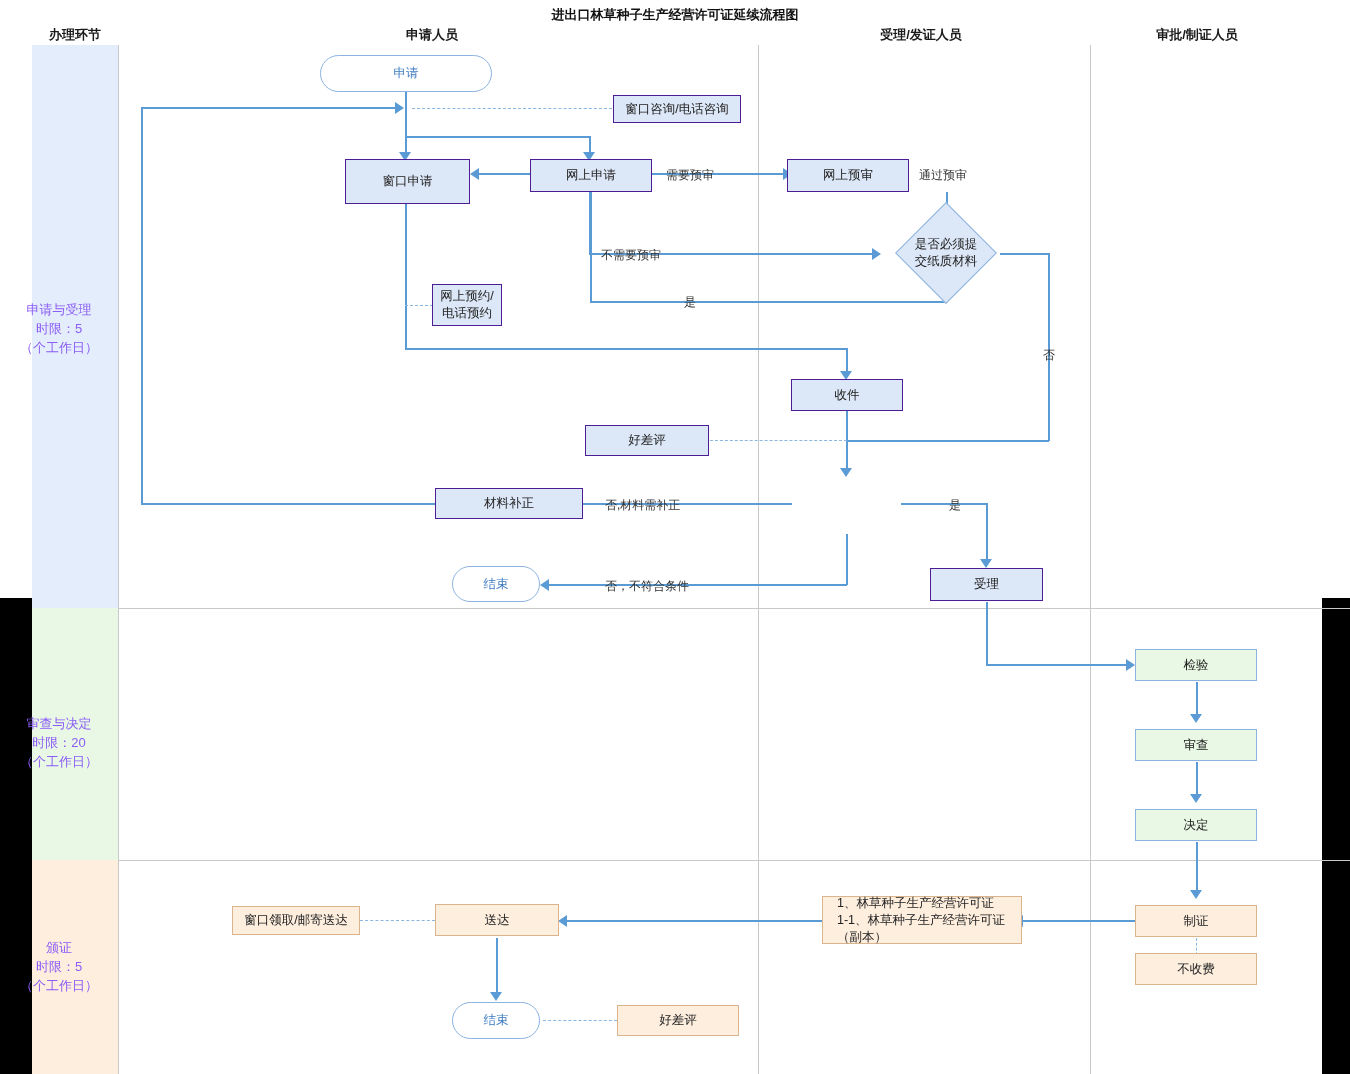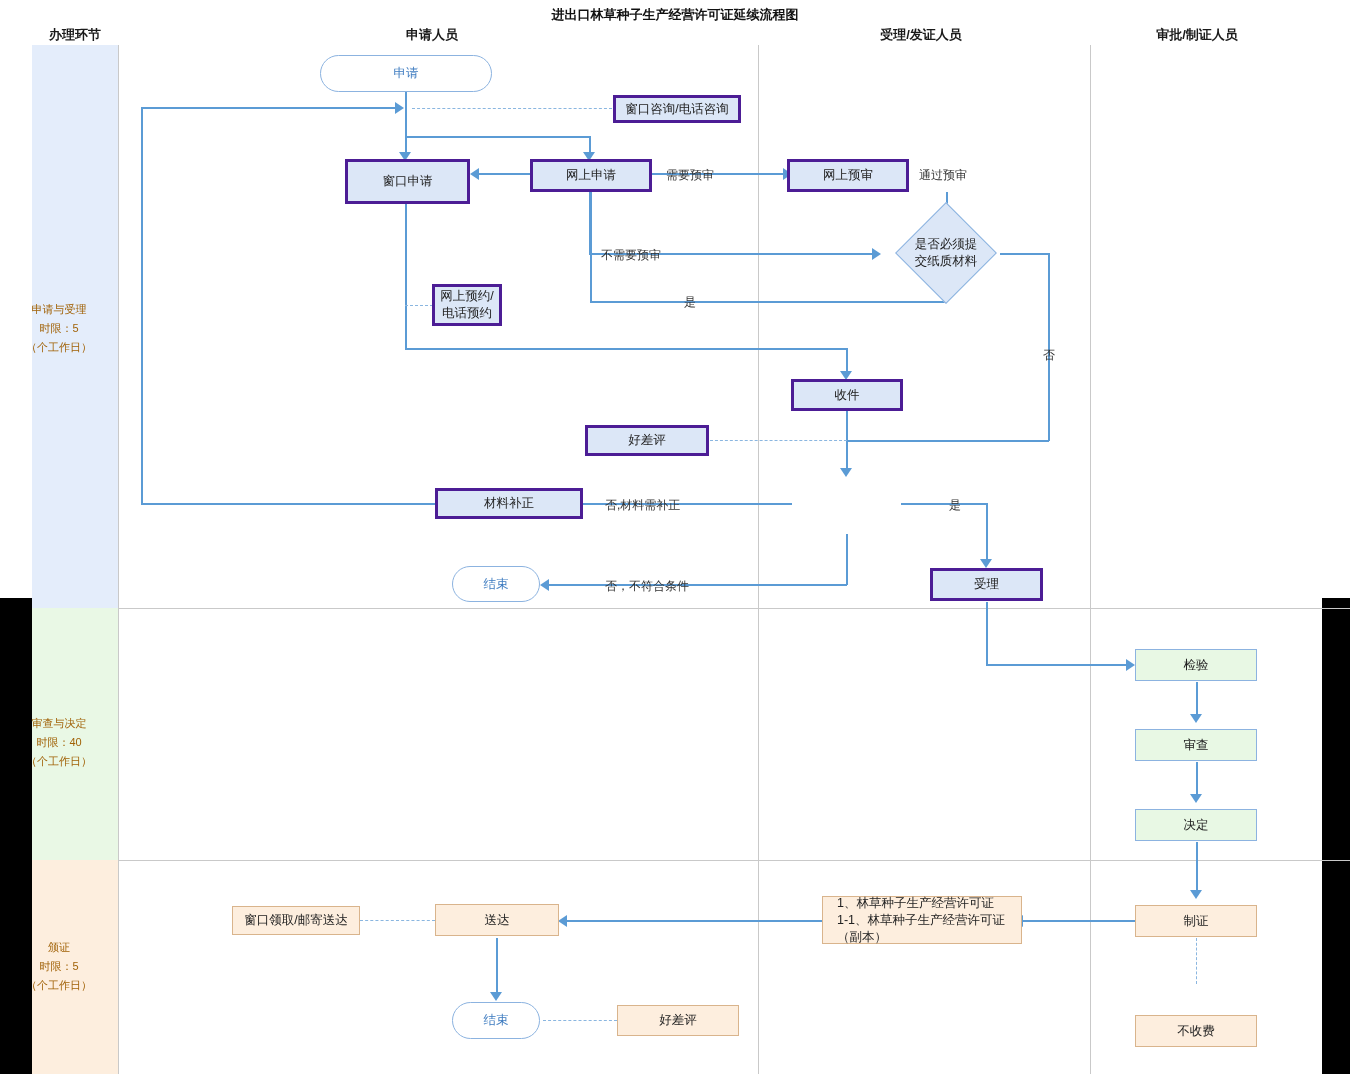--- a/index.html
+++ b/index.html
@@ -13,21 +13,21 @@
   #root{position:absolute;left:0;top:0;width:1350px;height:1074px;}
 
   
   .band{position:absolute;left:32px;width:86px;}
   .band.apply{top:45px;height:563px;background:#e4edfb;}
   .band.review{top:608px;height:252px;background:#e9f8e5;}
   .band.issue{top:860px;height:214px;background:#fdeede;}
 
   .band-label{
     position:absolute;left:0;width:118px;text-align:center;
-    font-size:11px;color:#a16207;line-height:19px;white-space:pre-line;
+    font-size:13px;color:#8b5cf6;line-height:19px;white-space:pre-line;
   }
 
   
   .edge-black{position:absolute;background:#000;}
 
   
   .hsep{position:absolute;left:118px;width:1232px;height:1px;background:#c9c9c9;}
   .vsep{position:absolute;width:1px;background:#c9c9c9;}
 
   
@@ -40,21 +40,21 @@
     font-size:13px;font-weight:bold;color:#111;white-space:nowrap;
   }
 
   
   .node{
     position:absolute;box-sizing:border-box;
     display:flex;align-items:center;justify-content:center;
     font-size:12.5px;line-height:17px;text-align:center;
     white-space:pre-line;
   }
-  .rect{border:3px solid #4c1d95;background:#dce7f7;color:#222;}
+  .rect{border:1px solid #4c1d95;background:#dce7f7;color:#222;}
   .rect.green{border:1px solid #8cb3e0;background:#e8f8e4;}
   .rect.orange{border:1px solid #d9b48c;background:#fdeede;}
   .rect.doc{background:#fdeede;border:1px solid #d9b48c;justify-content:flex-start;text-align:left;padding-left:14px;}
 
   .terminator{
     border:1px solid #8cb3e0;background:#ffffff;color:#3d7bc0;border-radius:26px;
   }
 
   
   .diamond-wrap{position:absolute;}
@@ -99,21 +99,21 @@
   <div class="band review"></div>
   <div class="band issue"></div>
 
   <div class="edge-black" style="left:0;top:598px;width:32px;height:476px;"></div>
   <div class="edge-black" style="left:1322px;top:598px;width:28px;height:476px;"></div>
 
   <div class="band-label" style="top:300px;">申请与受理
 时限：5
 （个工作日）</div>
   <div class="band-label" style="top:714px;">审查与决定
-时限：40
+时限：20
 （个工作日）</div>
   <div class="band-label" style="top:938px;">颁证
 时限：5
 （个工作日）</div>
 
   <div class="hsep" style="top:608px;"></div>
   <div class="hsep" style="top:860px;"></div>
   <div class="vsep" style="left:118px;top:45px;height:1029px;"></div>
   <div class="vsep" style="left:758px;top:45px;height:1029px;"></div>
   <div class="vsep" style="left:1090px;top:45px;height:1029px;"></div>
@@ -247,21 +247,21 @@
   <div class="node rect" style="left:930px;top:568px;width:113px;height:33px;">受理</div>
 
   <div class="node rect green" style="left:1135px;top:649px;width:122px;height:32px;">检验</div>
 
   <div class="node rect green" style="left:1135px;top:729px;width:122px;height:32px;">审查</div>
 
   <div class="node rect green" style="left:1135px;top:809px;width:122px;height:32px;">决定</div>
 
   <div class="node rect orange" style="left:1135px;top:905px;width:122px;height:32px;">制证</div>
 
-  <div class="node rect orange" style="left:1135px;top:1015px;width:122px;height:32px;">不收费</div>
+  <div class="node rect orange" style="left:1135px;top:953px;width:122px;height:32px;">不收费</div>
 
   <div class="node rect doc" style="left:822px;top:896px;width:200px;height:48px;flex-direction:column;align-items:flex-start;justify-content:center;">
     <span>1、林草种子生产经营许可证</span>
     <span>1-1、林草种子生产经营许可证（副本）</span>
   </div>
 
   <div class="node rect orange" style="left:435px;top:904px;width:124px;height:32px;">送达</div>
 
   <div class="node rect orange" style="left:232px;top:906px;width:128px;height:29px;">窗口领取/邮寄送达</div>
 

